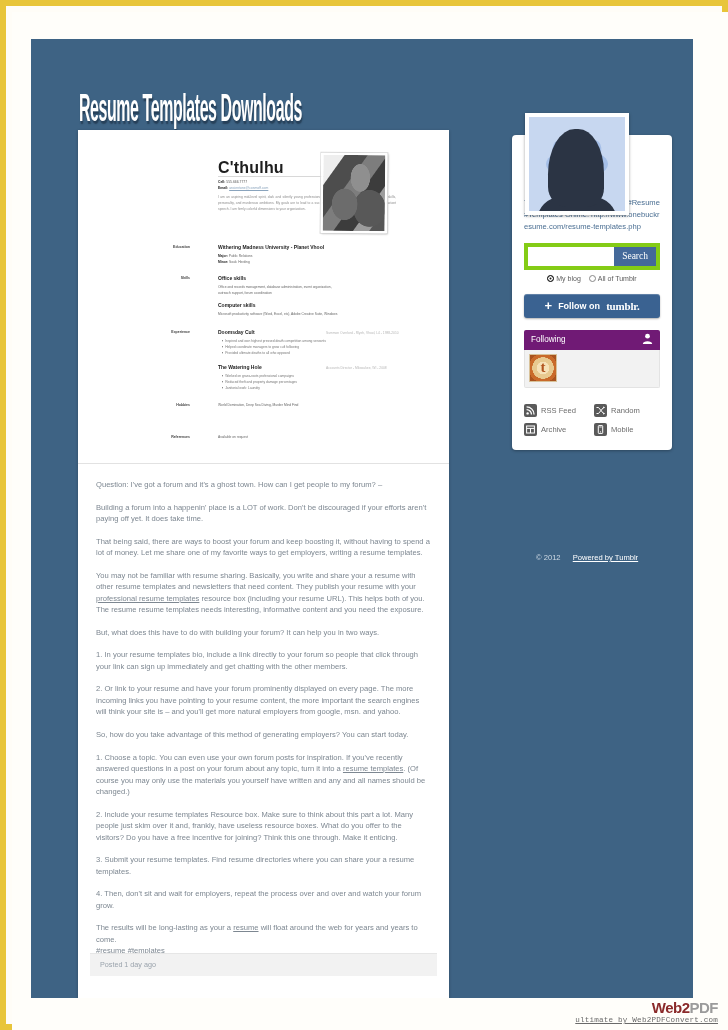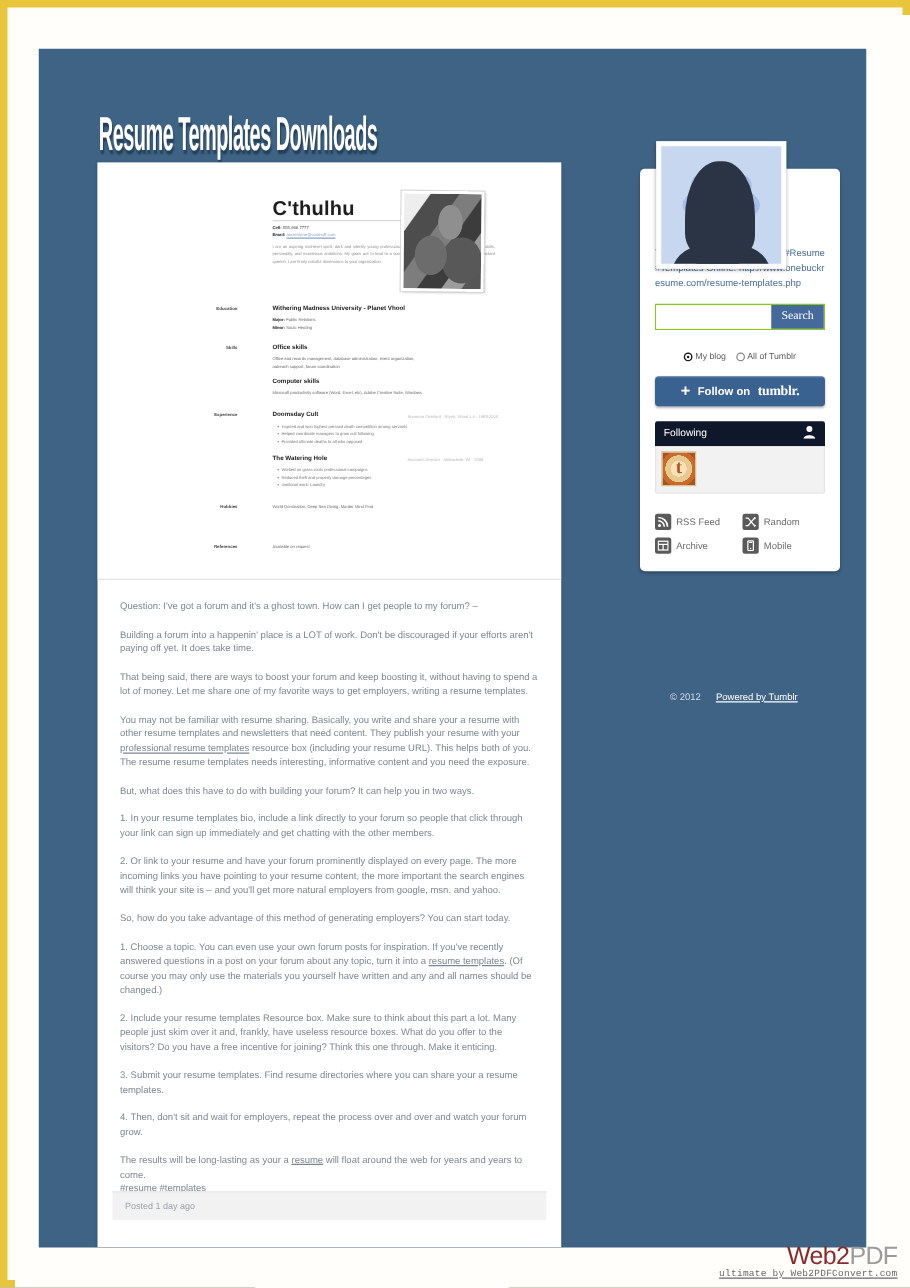--- a/index.html
+++ b/index.html
@@ -145,24 +145,24 @@
     position:absolute;left:8px;top:80px;width:80px;height:24px;
     background:#2b3444;border-radius:40px 40px 0 0;
   }
   .desc{
     font-size:7.6px;line-height:1.58;color:#4a6e92;
     word-break:break-all;
     margin:0 0 10px 0;
   }
   .search-row{
     display:flex;align-items:stretch;
-    border:1px solid #84cc16;
+    border:4px solid #84cc16;
     height:19px;
     background:#fff;
-    margin-bottom:18px;
+    margin-bottom:5px;
   }
   .search-row input{
     flex:1;border:0;outline:none;padding:0 4px;
     font-size:8px;font-family:"Liberation Sans",sans-serif;color:#333;
     min-width:0;
   }
   .search-btn{
     background:#44699a;color:#fff;border:0;
     padding:0 8px;font-size:9.5px;
     font-family:"Liberation Serif", serif;
@@ -179,21 +179,21 @@
     display:flex;align-items:center;justify-content:center;gap:6px;
     background:#3a6291;color:#fff;
     height:24px;border-radius:3px;
     box-shadow:inset 0 1px 0 rgba(255,255,255,.2), 0 1px 2px rgba(0,0,0,.3);
     font-size:9px;font-weight:bold;
     margin-bottom:12px;cursor:pointer;
   }
   .follow-btn .plus{font-size:13px;line-height:1;font-weight:bold;}
   .follow-btn .tm{font-family:"Liberation Serif", serif;font-size:11px;font-weight:bold;letter-spacing:-.2px;}
   .following-hd{
-    background:#0f172a;color:#fff;height:20px;
+    background:#701a75;color:#fff;height:20px;
     display:flex;align-items:center;justify-content:space-between;
     padding:0 7px;font-size:8.2px;border-radius:2px 2px 0 0;
   }
   .following-body{
     background:#f2f2f2;border:1px solid #e3e3e3;border-top:0;
     height:38px;padding:4px;box-sizing:border-box;border-radius:0 0 2px 2px;
     margin-bottom:12px;
   }
   .follow-thumb{
     width:28px;height:28px;
@@ -215,21 +215,21 @@
   .footer-line{
     position:absolute;left:505px;top:514px;
     font-size:7.6px;color:#cfdae5;
   }
   .footer-line a{color:#ffffff;text-decoration:underline;margin-left:10px;}
 
   
   .watermark{
     position:absolute;right:10px;bottom:6px;text-align:right;
   }
-  .wm-main{font-size:20px;font-weight:normal;letter-spacing:-.5px;line-height:1;}
+  .wm-main{font-size:15px;font-weight:bold;letter-spacing:-.5px;line-height:1;}
   .wm-main .a{color:#8a2a2a;}
   .wm-main .b{color:#9b9b9b;}
   .wm-sub{
     font-family:"Liberation Mono", monospace;
     font-size:7.6px;color:#6a6a6a;letter-spacing:.2px;
     text-decoration:underline;margin-top:1px;
   }
 </style>
 </head>
 <body>

